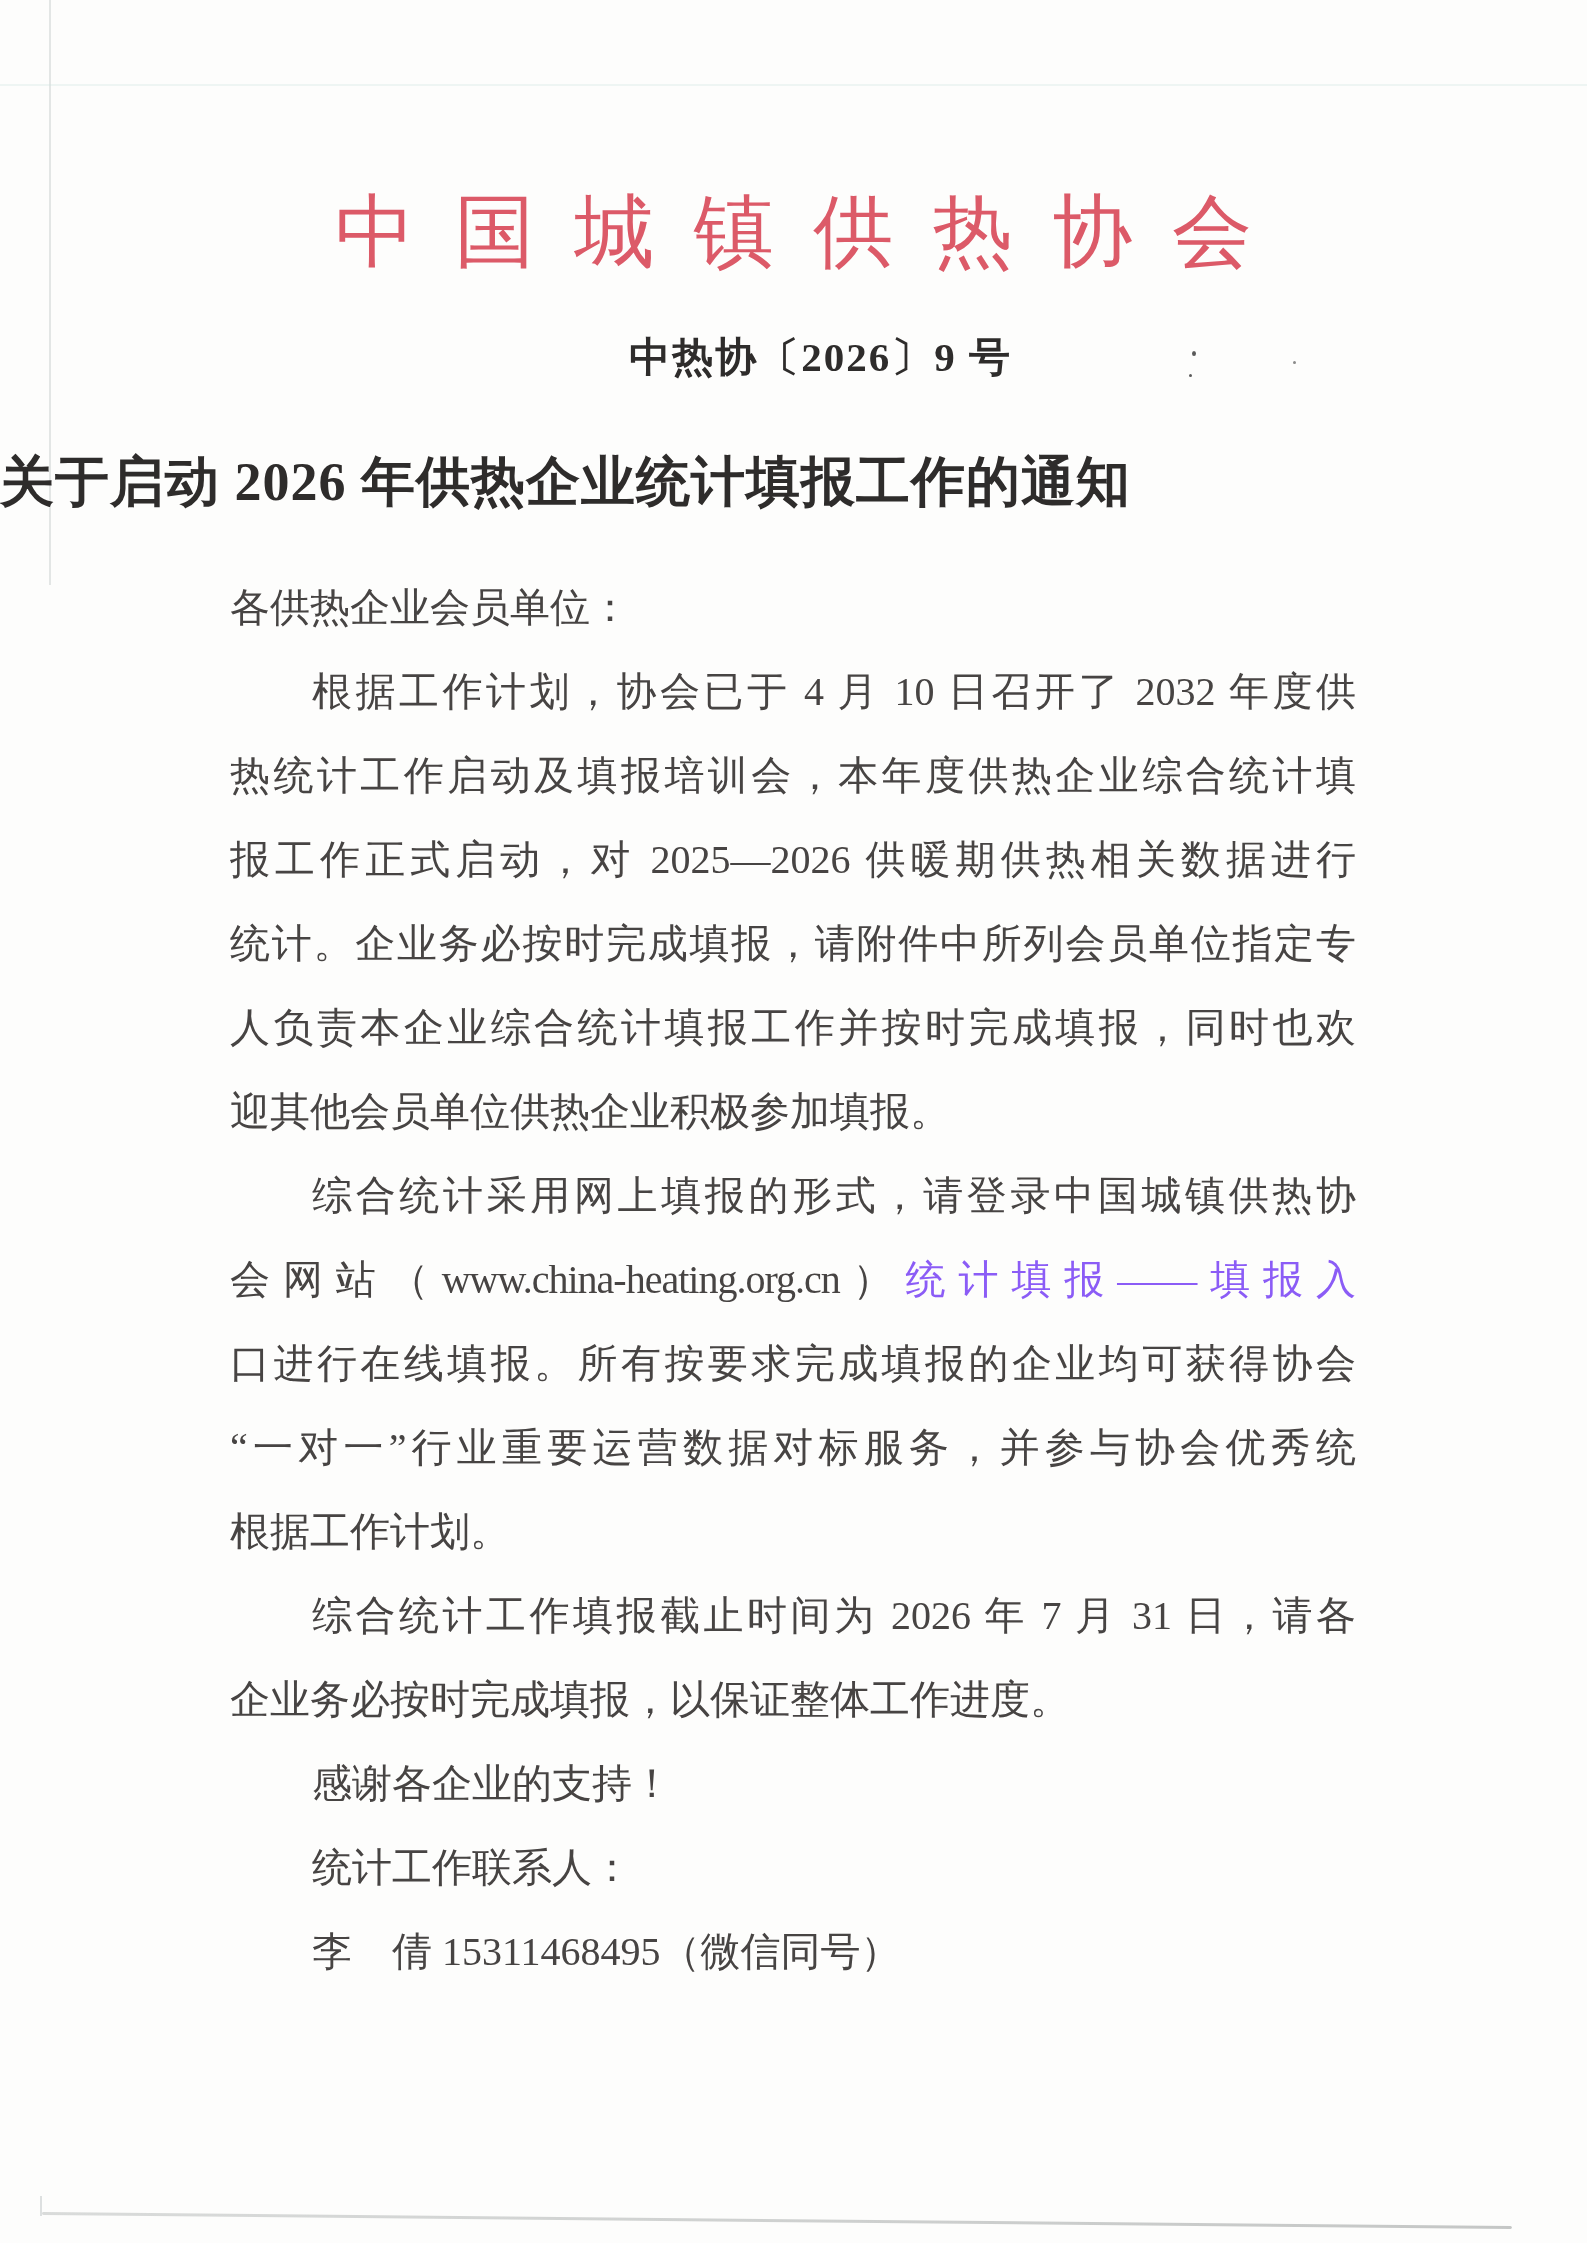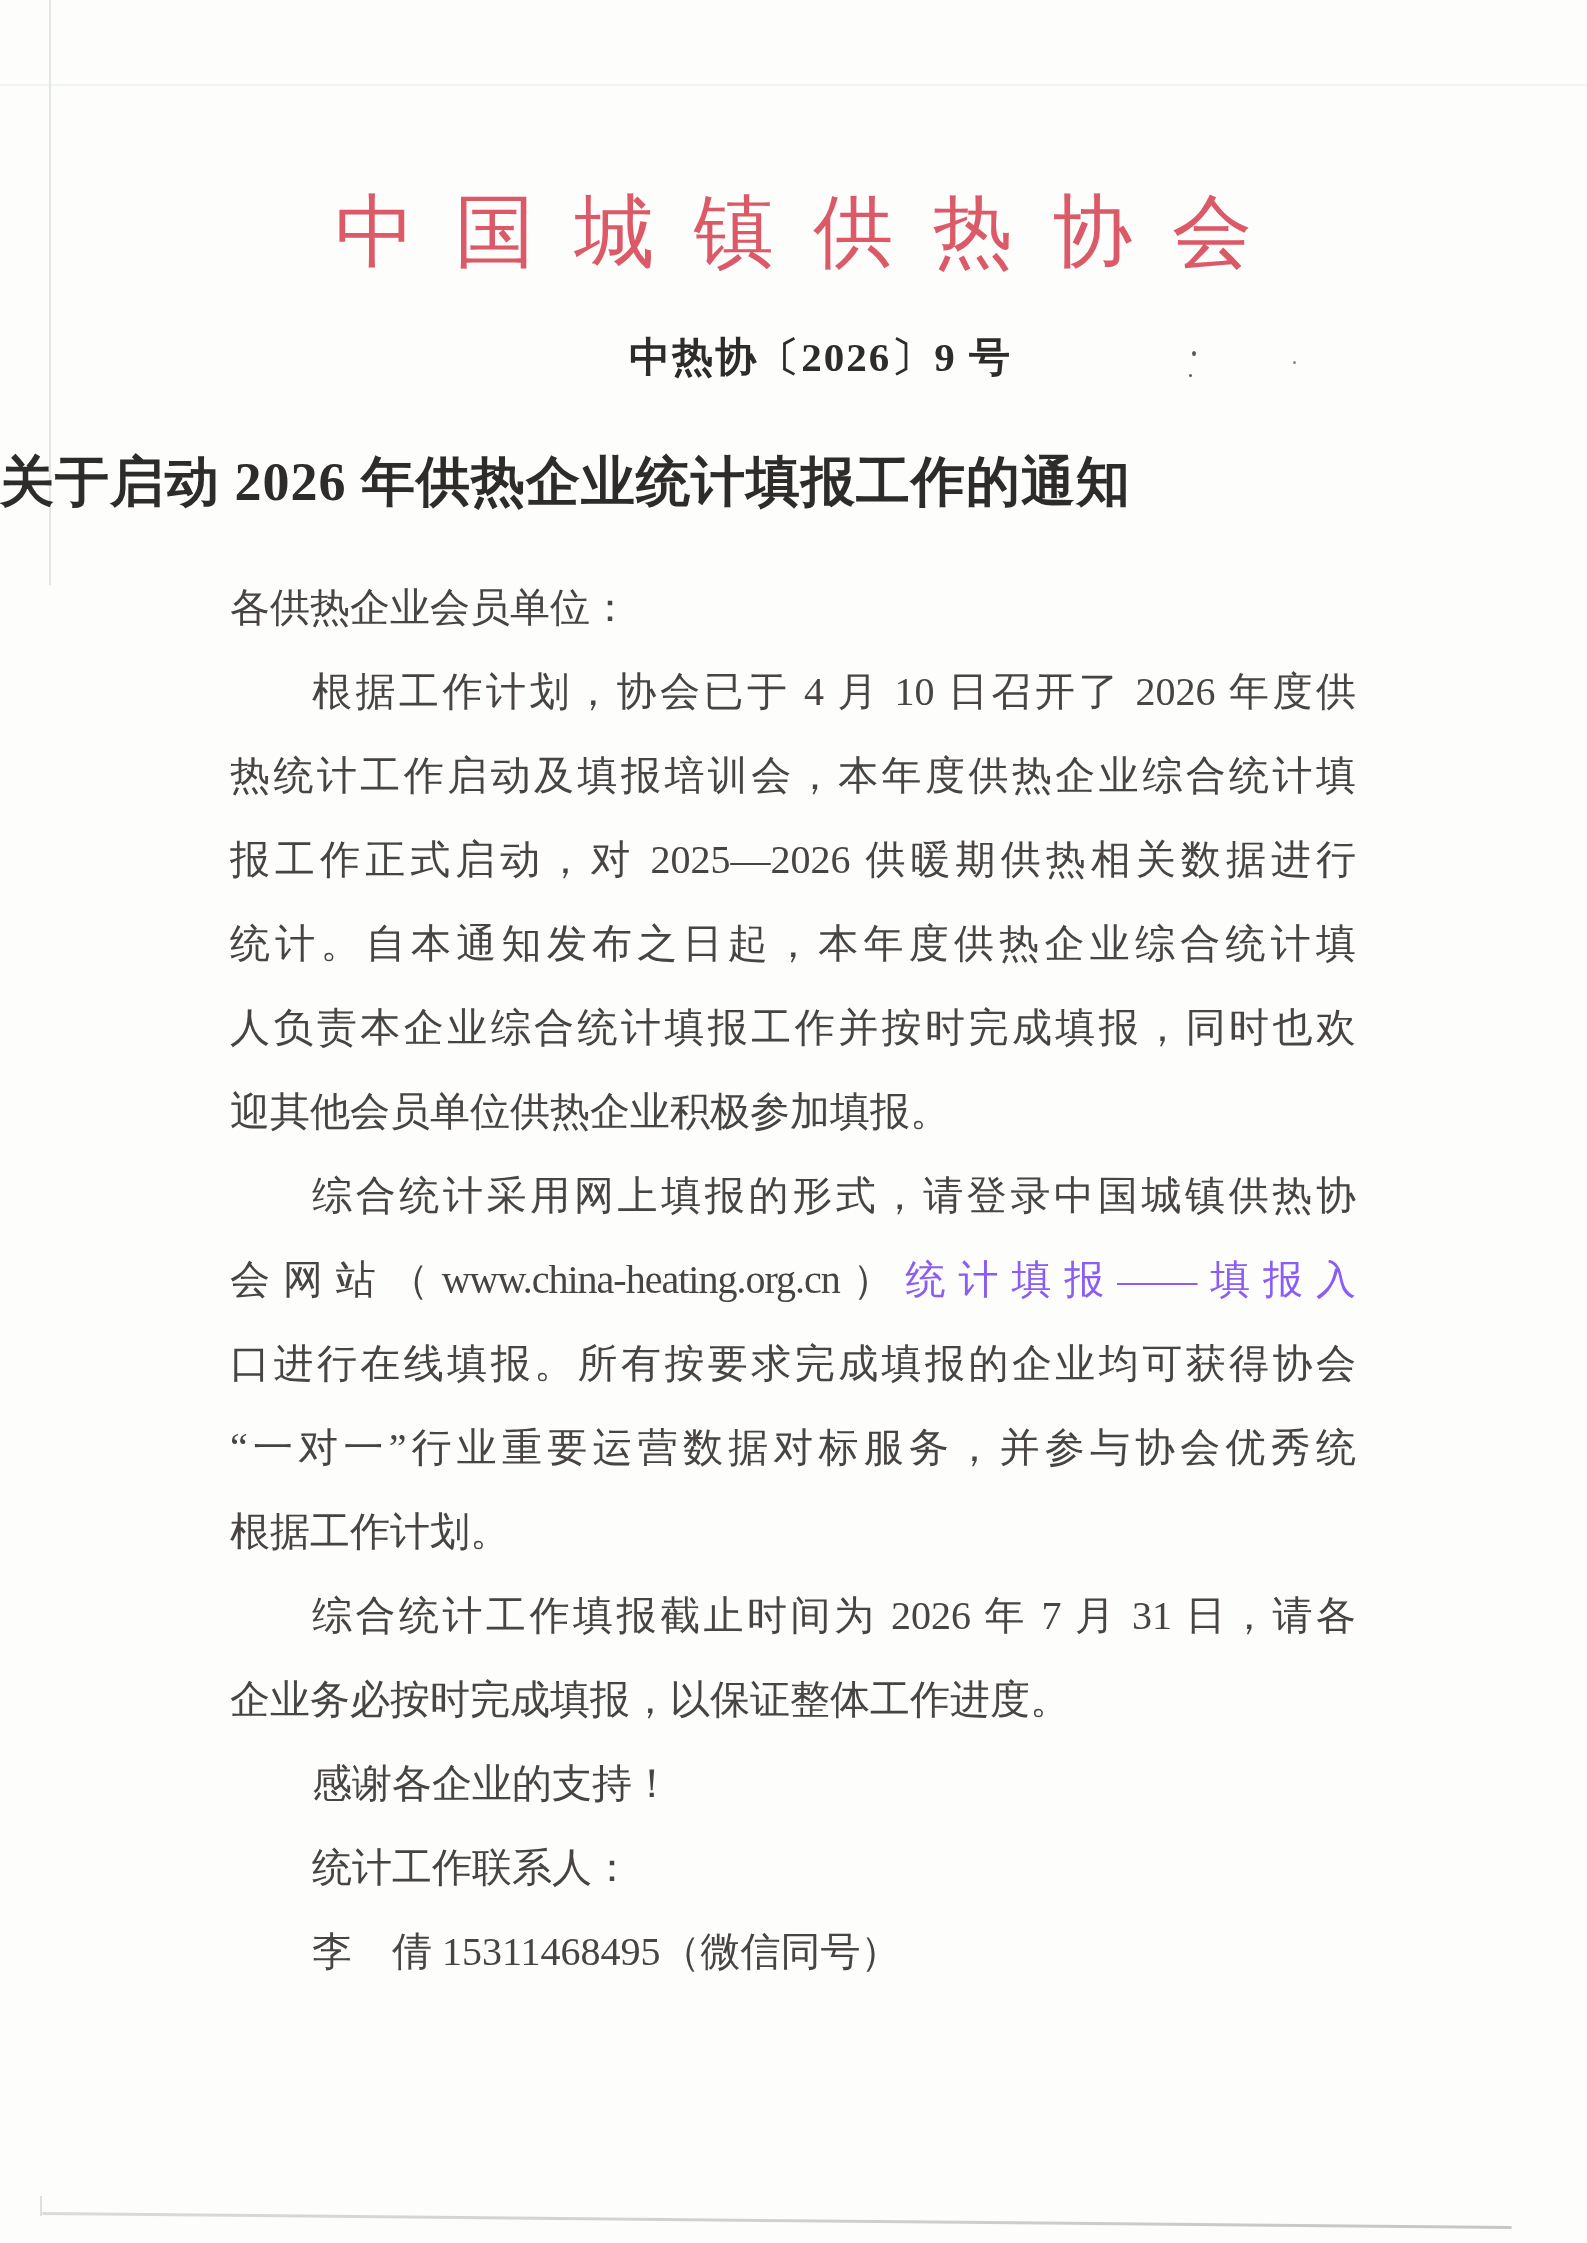--- a/index.html
+++ b/index.html
@@ -94,24 +94,24 @@
   <div class="speck s3"></div>
 
   <div class="org-title">中 国 城 镇 供 热 协 会</div>
 
   <div class="doc-number">中热协〔2026〕9 号</div>
 
   <div class="notice-title">关于启动 2026 年供热企业统计填报工作的通知</div>
 
   <div class="body-block">
     <div class="bl lf">各供热企业会员单位：</div>
-    <div class="bl j i">根据工作计划，协会已于 4 月 10 日召开了 2026 年度供</div>
+    <div class="bl j i">根据工作计划，协会已于 4 月 10 日召开了 2032 年度供</div>
     <div class="bl j">热统计工作启动及填报培训会，本年度供热企业综合统计填</div>
     <div class="bl j">报工作正式启动，对 2025—2026 供暖期供热相关数据进行</div>
-    <div class="bl j">统计。自本通知发布之日起，本年度供热企业综合统计填</div>
+    <div class="bl j">统计。企业务必按时完成填报，请附件中所列会员单位指定专</div>
     <div class="bl j">人负责本企业综合统计填报工作并按时完成填报，同时也欢</div>
     <div class="bl lf">迎其他会员单位供热企业积极参加填报。</div>
     <div class="bl j i">综合统计采用网上填报的形式，请登录中国城镇供热协</div>
     <div class="bl j">
       <span>会网站（</span><span class="url">www.china-heating.org.cn</span><span>）</span><b>统计填报——填报入</b>
     </div>
     <div class="bl j">口进行在线填报。所有按要求完成填报的企业均可获得协会</div>
     <div class="bl j">“一对一”行业重要运营数据对标服务，并参与协会优秀统</div>
     <div class="bl lf">根据工作计划。</div>
     <div class="bl j i">综合统计工作填报截止时间为 2026 年 7 月 31 日，请各</div>

